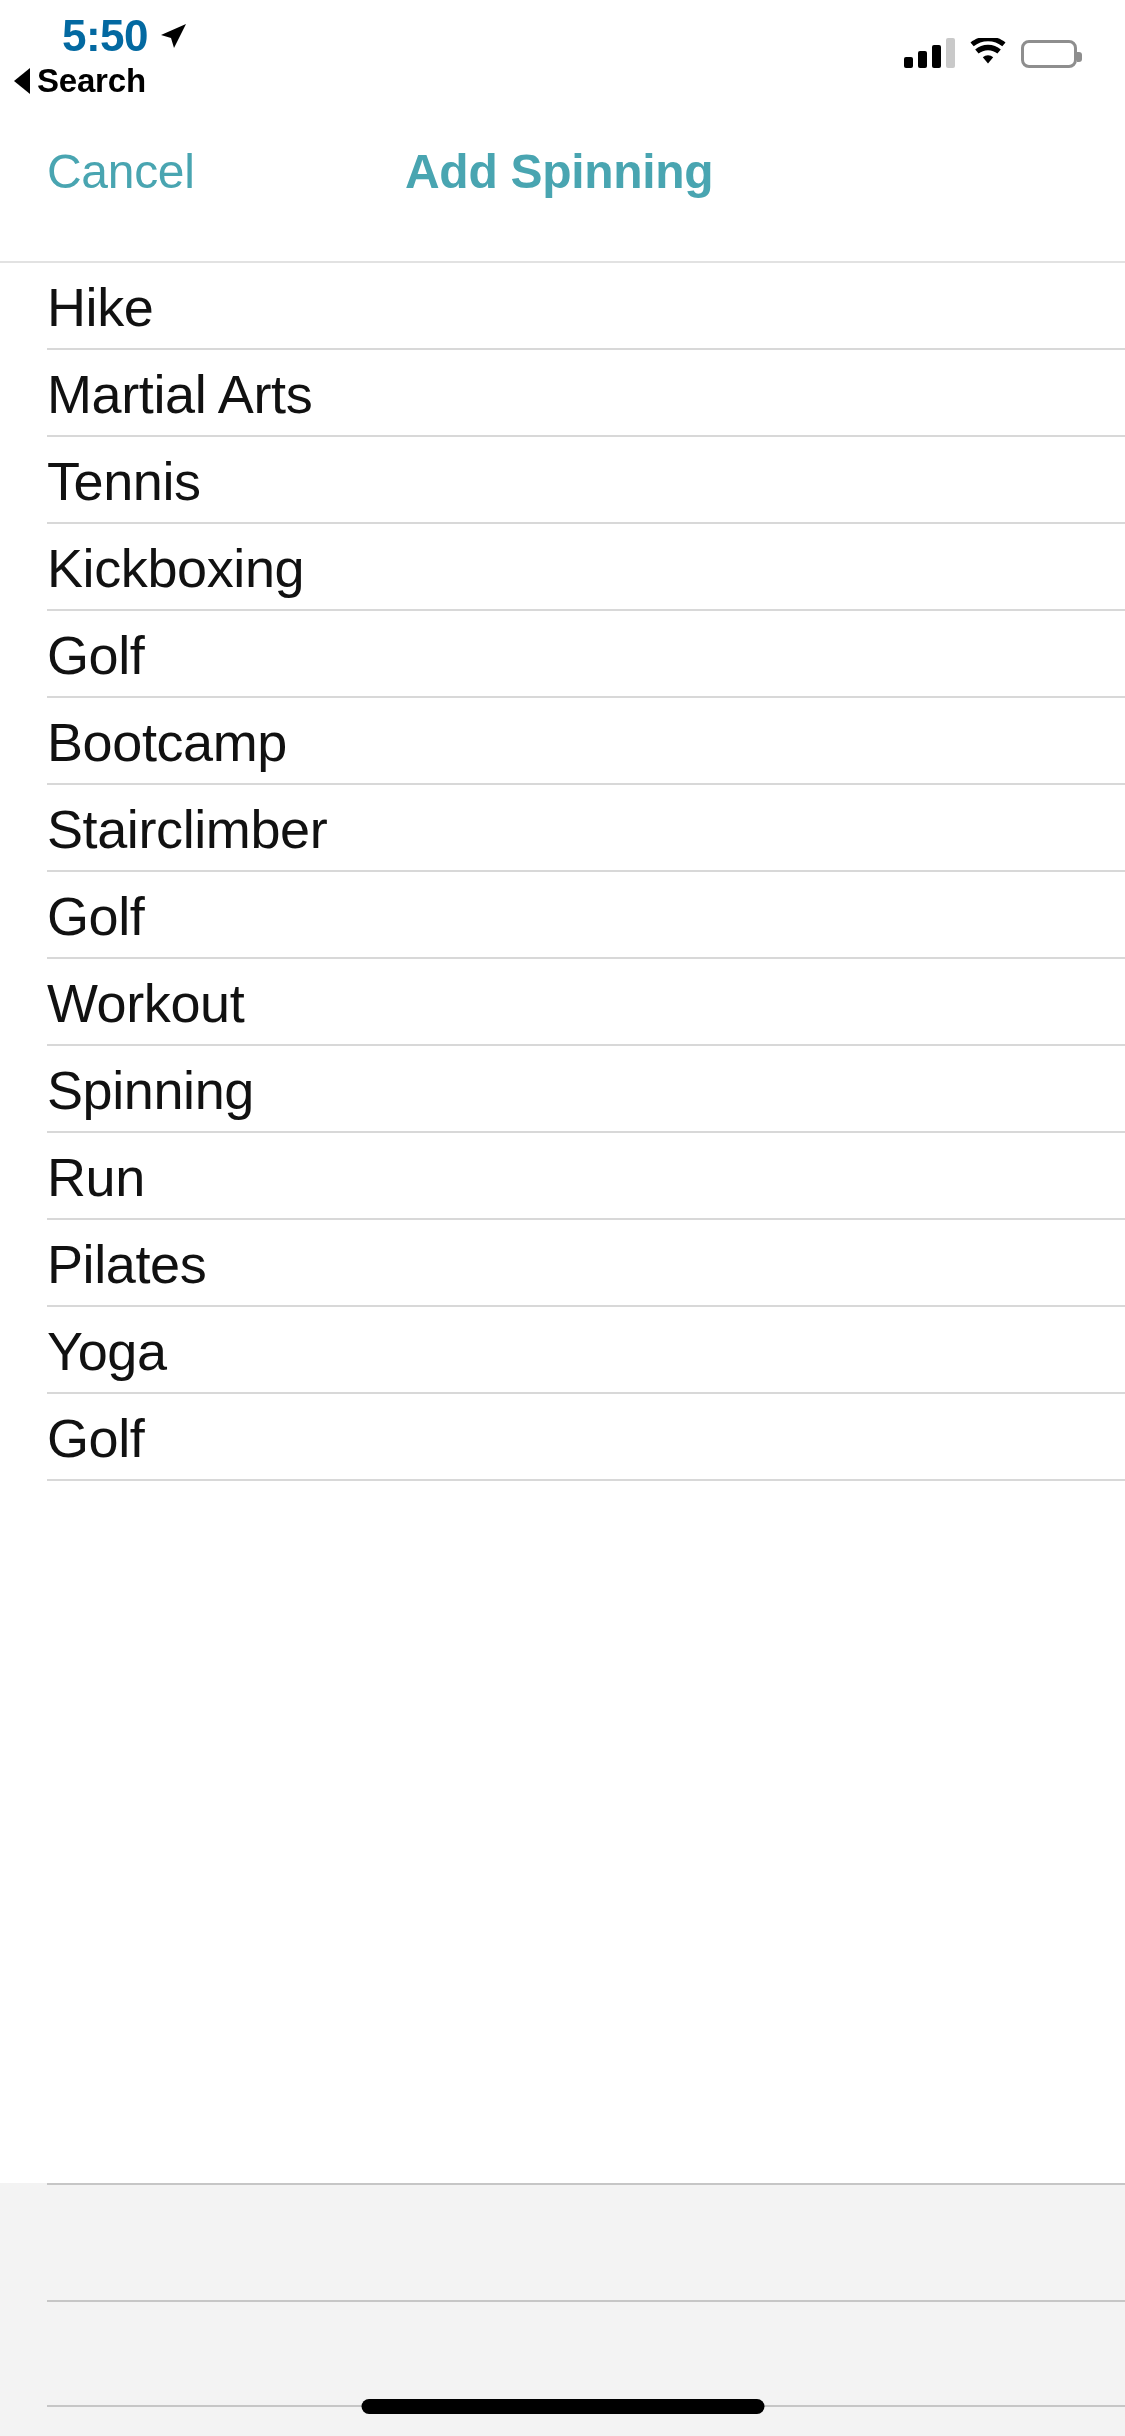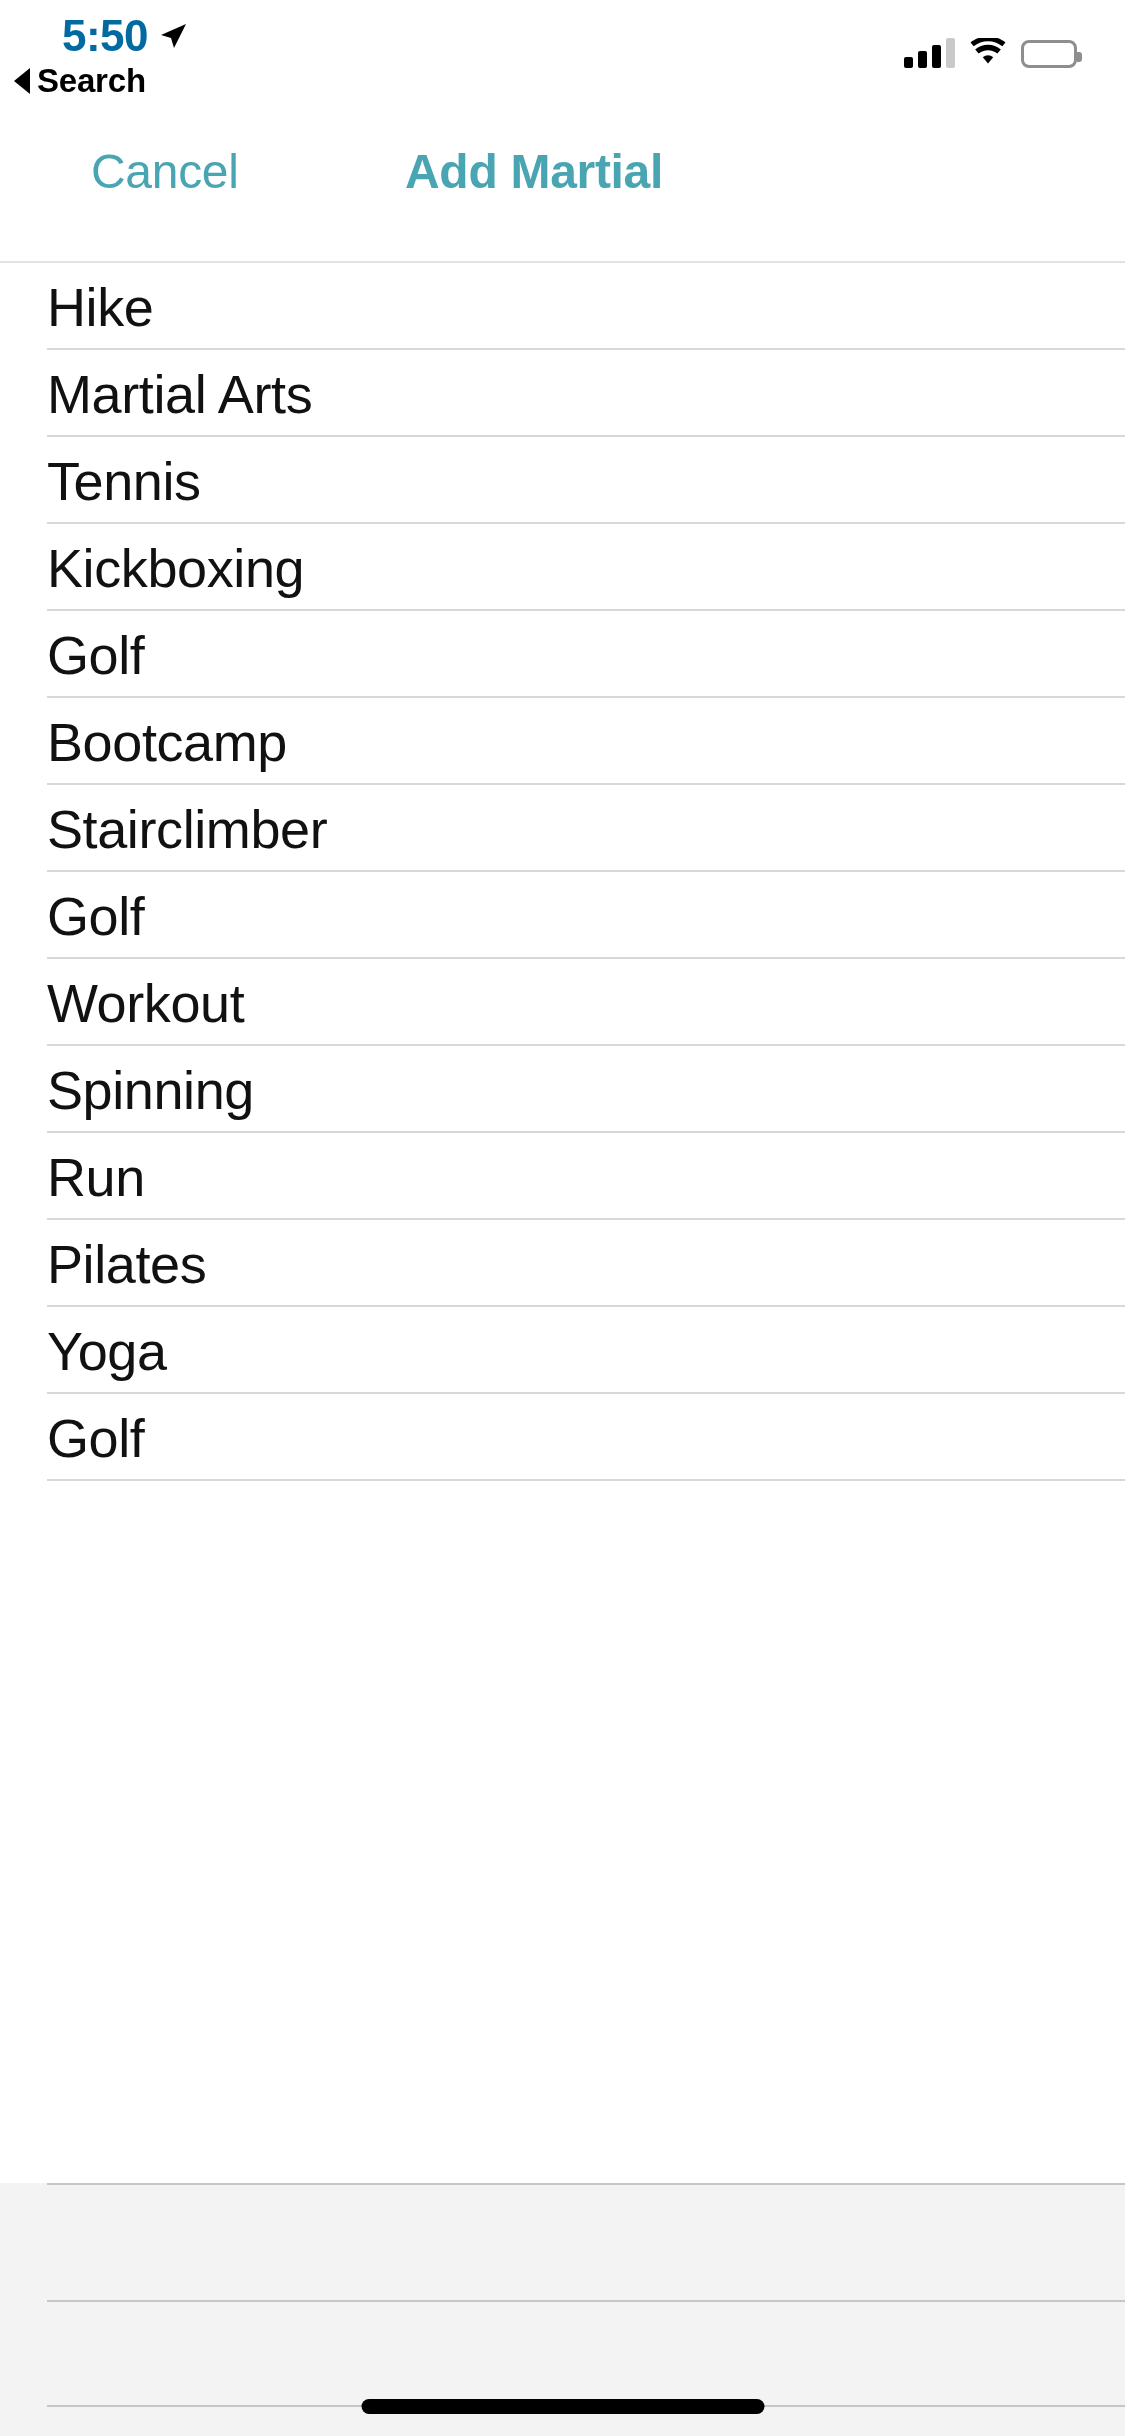--- a/index.html
+++ b/index.html
@@ -65,21 +65,21 @@
 
   
   #nav-bar{
     position:absolute; top:96px; left:0; width:1125px; height:167px;
     background:#fff;
     border-bottom:2px solid #e2e2e2;
   }
   #cancel-button{
     position:absolute; left:47px; top:48px;
     font-size:48px; color:#49a5b1; letter-spacing:-.3px;
-    background:none; border:none; font-family:inherit; cursor:pointer;margin-left:44px;
+    background:none; border:none; font-family:inherit; cursor:pointer;
   }
   #add-shortcut-title{
     position:absolute; left:405px; top:48px;
     font-size:48px; color:#49a5b1; font-weight:600; letter-spacing:-.3px;
   }
 
   
   #activity-list{
     position:absolute; top:263px; left:0; width:1125px;
     background:#fff;
@@ -144,21 +144,21 @@
       <path d="M19 3.2c5.4 0 10.4 1.9 14.3 5.1l3.2-3.9C31.8 .7 25.7-1.6 19-1.6S6.2.7 1.5 4.4l3.2 3.9C8.6 5.1 13.6 3.2 19 3.2z" fill="#000"></path>
     </svg>
     <span class="batt">
       <span class="fill" style="width:65%"></span>
     </span>
   </div>
 </div>
 
 <div id="nav-bar">
   <button id="cancel-button">Cancel</button>
-  <div id="add-shortcut-title">Add Martial</div>
+  <div id="add-shortcut-title">Add Spinning</div>
 </div>
 
 <div id="activity-list">
     <div class="list-row">
       <span class="row-label">Hike</span>
     </div>
     <div class="list-row">
       <span class="row-label">Martial Arts</span>
     </div>
     <div class="list-row">

